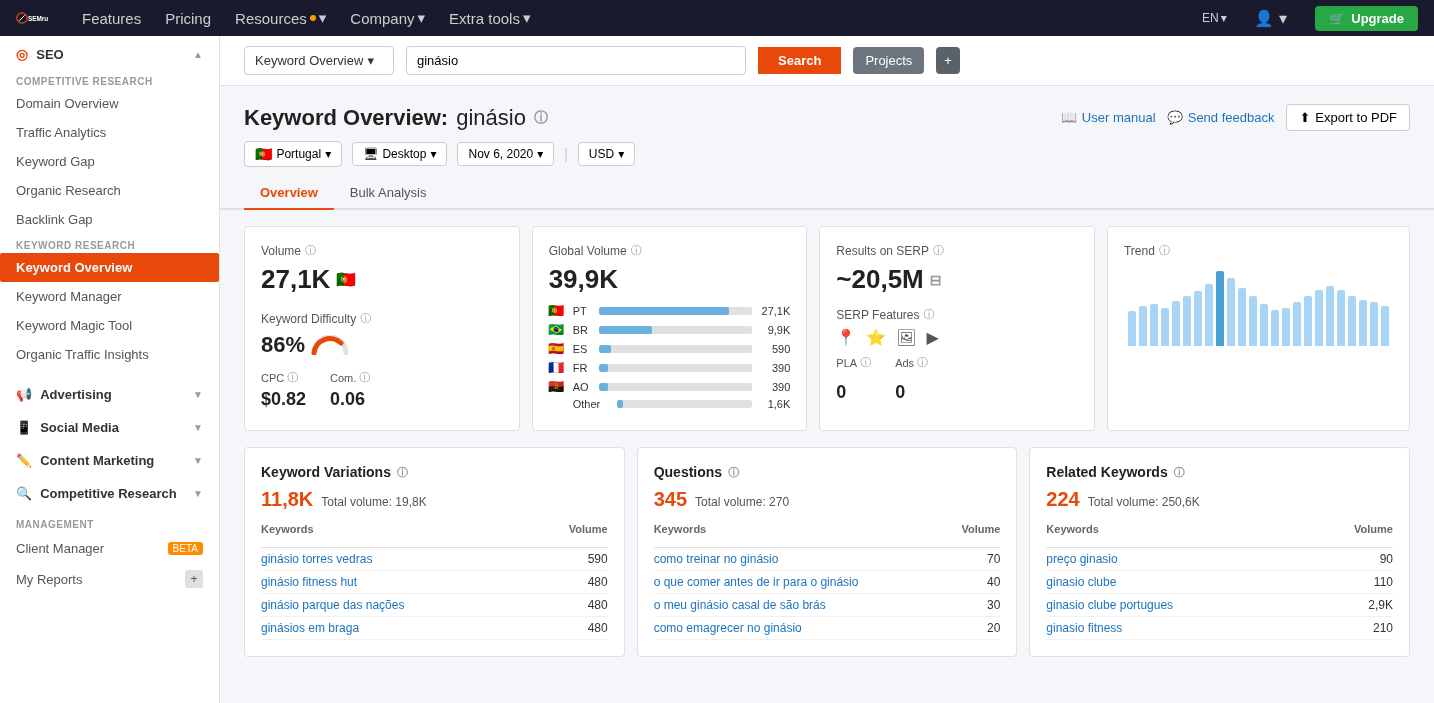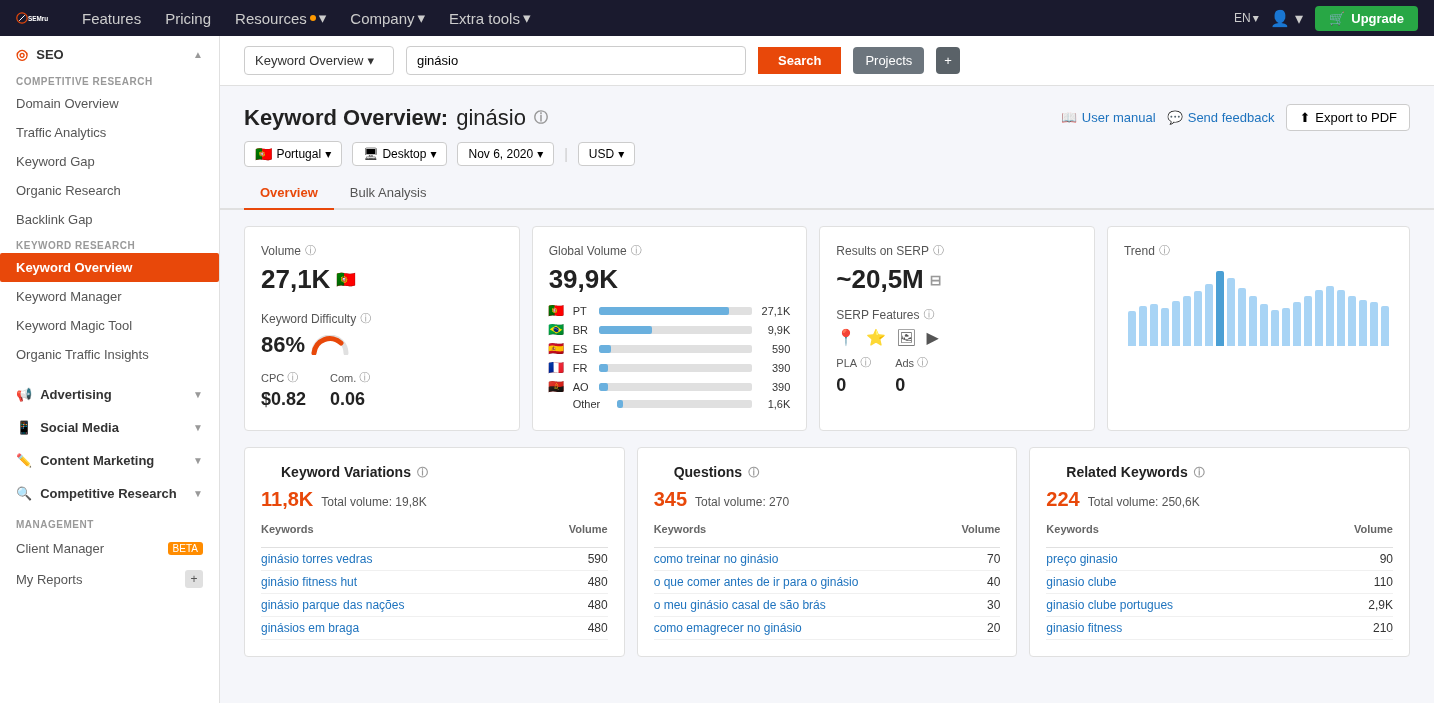--- a/index.html
+++ b/index.html
@@ -5,21 +5,21 @@
     * { box-sizing: border-box; margin: 0; padding: 0; }
     body { font-family: Arial, sans-serif; font-size: 13px; background: #f5f6fa; color: #333; display: flex; flex-direction: column; height: 703px; overflow: hidden; }
 
     
     .top-nav { background: #1a1a2e; height: 36px; display: flex; align-items: center; padding: 0 16px; gap: 24px; flex-shrink: 0; }
     .logo { display: flex; align-items: center; gap: 8px; color: white; font-weight: bold; font-size: 15px; }
     .logo-icon { width: 32px; height: 20px; }
     .nav-links { display: flex; align-items: center; gap: 4px; flex: 1; }
     .nav-link { color: #ccc; font-size: 15px; padding: 16px 10px; cursor: pointer; white-space: nowrap; height: 48px; display: flex; align-items: center; gap: 3px; }
     .nav-link .dot { width: 6px; height: 6px; background: #f90; border-radius: 50%; display: inline-block; }
-    .nav-right { display: flex; align-items: center; gap: 12px; }
+    .nav-right { display: flex; align-items: center; gap: 28px; }
     .lang-btn { color: #ccc; font-size: 12px; cursor: pointer; display: flex; align-items: center; gap: 2px; }
     .user-btn { color: #ccc; font-size: 16px; cursor: pointer; }
     .upgrade-btn { background: #28a745; color: white; border: none; padding: 5px 14px; border-radius: 4px; cursor: pointer; font-size: 13px; font-weight: bold; display: flex; align-items: center; gap: 6px; }
 
     
     .main-layout { display: flex; flex: 1; overflow: hidden; }
 
     
     .sidebar { width: 220px; background: #fff; border-right: 1px solid #e0e0e0; flex-shrink: 0; overflow-y: auto; }
     .sidebar-section-header { display: flex; align-items: center; justify-content: space-between; padding: 10px 16px 8px; cursor: pointer; }
@@ -86,41 +86,41 @@
     .gv-code { color: #333; width: 20px; font-size: 11px; }
     .gv-bar-wrap { flex: 1; height: 8px; background: #e0e0e0; border-radius: 2px; overflow: hidden; }
     .gv-bar { height: 100%; background: #6ab0de; border-radius: 2px; }
     .gv-val { color: #333; font-size: 11px; width: 32px; text-align: right; }
     .gv-other-label { color: #333; font-size: 11px; width: 38px; }
 
     
     .serp-features-row { display: flex; gap: 10px; margin-top: 6px; font-size: 16px; }
     .serp-icon { color: #555; cursor: pointer; }
     .pla-ads-row { display: flex; gap: 24px; margin-top: 8px; }
-    .pla-item { display: flex; flex-direction: column; gap: 5px; }
+    .pla-item { display: flex; flex-direction: column; gap: 12px; }
     .pla-label { font-size: 11px; color: #555; display: flex; align-items: center; gap: 3px; }
     .pla-value { font-size: 18px; font-weight: bold; color: #222; }
 
     
     .trend-chart { margin-top: 8px; display: flex; align-items: flex-end; gap: 3px; height: 80px; padding: 0 4px; }
     .trend-bar { background: #a8d4f5; border-radius: 2px 2px 0 0; flex: 1; min-width: 8px; }
 
     
     .bottom-grid { display: grid; grid-template-columns: 1fr 1fr 1fr; gap: 12px; margin-top: 0; }
     .bottom-card { background: white; border: 1px solid #e0e0e0; border-radius: 4px; padding: 16px; }
     .section-title { font-size: 14px; font-weight: bold; color: #222; margin-bottom: 4px; display: flex; align-items: center; gap: 6px; }
     .section-count { color: #e8480a; font-size: 20px; font-weight: bold; }
     .section-total { font-size: 12px; color: #555; }
     .kw-table { width: 100%; margin-top: 10px; border-collapse: collapse; }
     .kw-table th { font-size: 11px; color: #666; text-align: left; padding: 2px 0 12px; border-bottom: 1px solid #e0e0e0; }
     .kw-table th:last-child { text-align: right; }
     .kw-table td { font-size: 12px; padding: 4px 0; border-bottom: 1px solid #f0f0f0; }
     .kw-table td:last-child { text-align: right; }
     .kw-link { color: #1e73be; text-decoration: none; cursor: pointer; }
-    .section-header-row { display: flex; align-items: center; gap: 8px; flex-wrap: wrap; margin-left: 20px; }
+    .section-header-row { display: flex; align-items: center; gap: 8px; flex-wrap: wrap; }
   </style>
 </head>
 <body>
 
 <nav class="top-nav">
   <div class="logo">
     <svg class="logo-icon" viewBox="0 0 80 30" fill="none">
       <ellipse cx="15" cy="15" rx="13" ry="13" fill="none" stroke="#e8480a" stroke-width="3"></ellipse>
       <path d="M8 22 L22 8" stroke="white" stroke-width="2.5"></path>
       <text x="30" y="22" fill="white" font-size="16" font-weight="bold" font-family="Arial">SEMrush</text>

